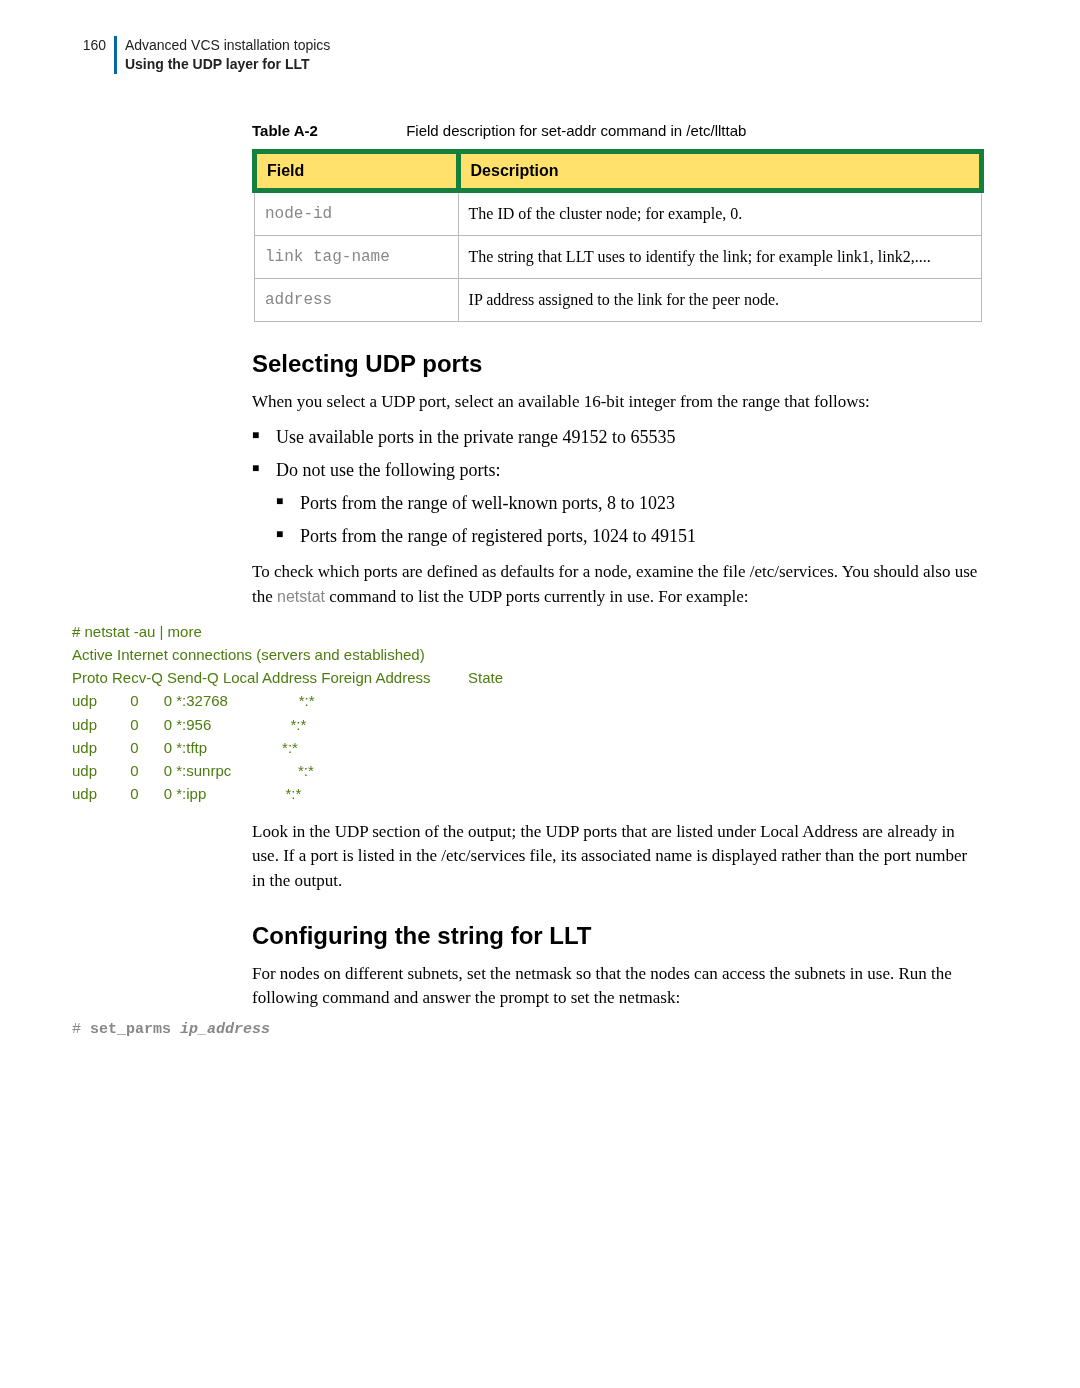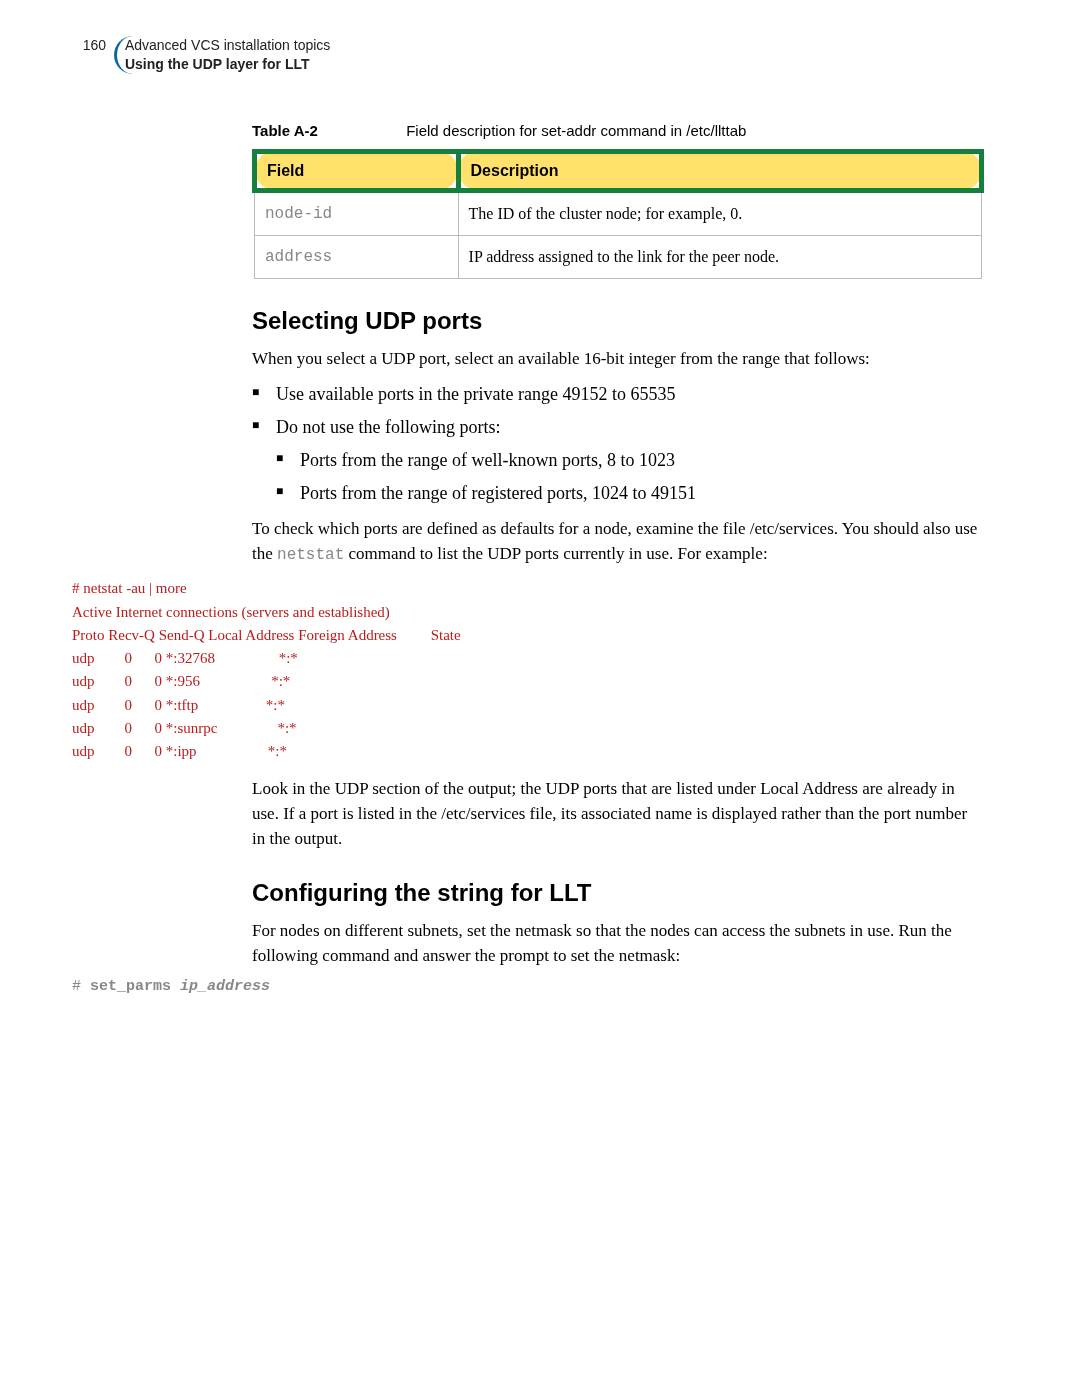--- a/index.html
+++ b/index.html
@@ -1,15 +1,15 @@
 <!DOCTYPE html>
 <html><head>
 <meta charset="utf-8">
 <style>
-  * { box-sizing: border-box; margin: 0; padding: 0; border-radius: 32px; }
+  * { box-sizing: border-box; margin: 0; padding: 0; }
   html, body { width: 1080px; background: #fff; font-family: Georgia, 'Times New Roman', serif; color: #000; }
   .page { width: 1080px; min-height: 1388px; padding: 36px 96px 48px 72px; position: relative; }
 
   .runhead { font-family: Arial, Helvetica, sans-serif; font-size: 14px; color: #222; margin-bottom: 48px; line-height: 1.35; }
   .runhead .pagenum { display: inline-block; width: 34px; text-align: right; vertical-align: top; }
   .runhead .titles { display: inline-block; vertical-align: top; margin-left: 4px; border-left: 3px solid #0369a1; padding-left: 8px; }
   .runhead .titles .line2 { font-weight: bold; }
 
   .content { margin-left: 180px; }
 
@@ -24,23 +24,23 @@
 
   h2.section { font-family: Arial, Helvetica, sans-serif; font-weight: bold; font-size: 24px; margin-top: 28px; margin-bottom: 12px; }
 
   p.body { font-size: 17px; line-height: 1.45; margin-bottom: 10px; }
 
   ul.bullets { list-style: none; padding-left: 0; margin-bottom: 10px; }
   ul.bullets > li { position: relative; padding-left: 24px; font-size: 18px; line-height: 1.5; margin-bottom: 6px; }
   ul.bullets > li::before { content: "■"; position: absolute; left: 0; top: 2px; font-size: 12px; }
   ul.bullets ul.bullets { margin-top: 6px; margin-bottom: 0; }
 
-  .inlinecode { font-family: Liberation Mono, monospace; font-size: 16px; color: #888; margin-top: 12px; }
+  .inlinecode { font-family: Liberation Sans, sans-serif; font-size: 16px; color: #888; margin-top: 12px; }
 
-  pre.codeblock { font-family: Liberation Serif, serif; font-size: 15px; color: #b91c1c; line-height: 1.55; white-space: pre; margin: 8px 0 14px -180px; }
+  pre.codeblock { font-family: Liberation Sans, sans-serif; font-size: 15px; color: #4d7c0f; line-height: 1.55; white-space: pre; margin: 8px 0 14px -180px; }
 
   pre.cmd { font-family: 'Courier New', monospace; font-size: 15px; color: #888; margin-left: -180px; margin-top: 8px; }
   pre.cmd .bold { font-weight: bold; }
   pre.cmd .bolditalic { font-weight: bold; font-style: italic; }
 </style>
 </head>
 <body>
 
 <div class="page">
 
@@ -63,20 +63,24 @@
       <thead>
         <tr>
           <th style="width:28%">Field</th>
           <th>Description</th>
         </tr>
       </thead>
       <tbody>
         <tr>
           <td class="codecell">node-id</td>
           <td>The ID of the cluster node; for example, 0.</td>
+        </tr>
+        <tr>
+          <td class="codecell">link tag-name</td>
+          <td>The string that LLT uses to identify the link; for example link1, link2,....</td>
         </tr>
         <tr>
           <td class="codecell">address</td>
           <td>IP address assigned to the link for the peer node.</td>
         </tr>
       </tbody>
     </table>
 
     <h2 class="section">Selecting UDP ports</h2>
 

